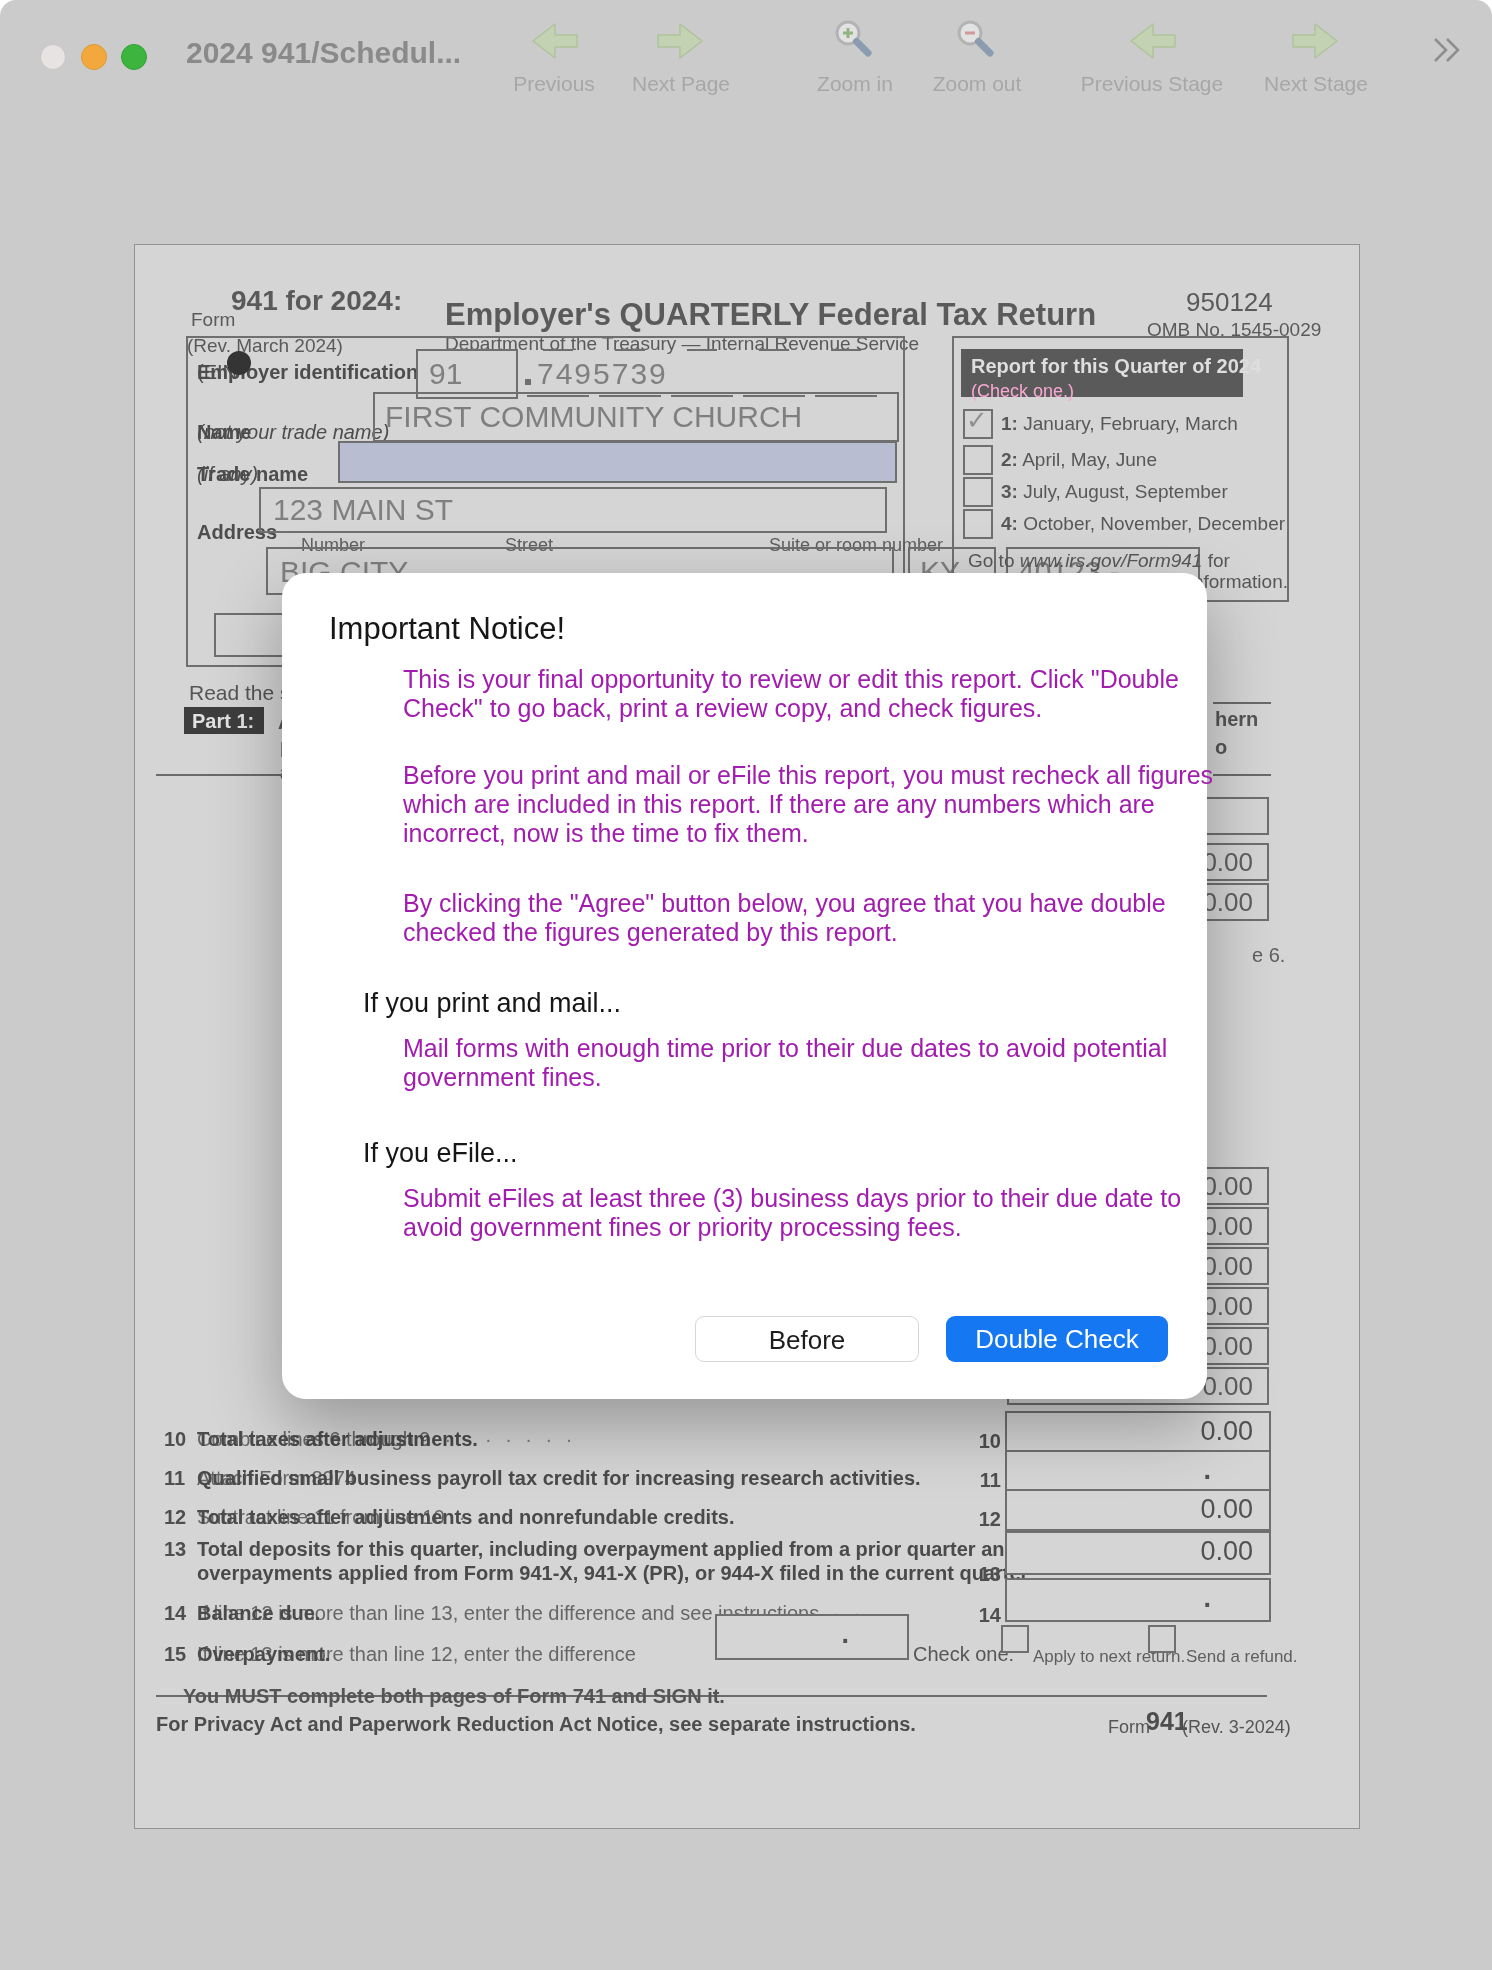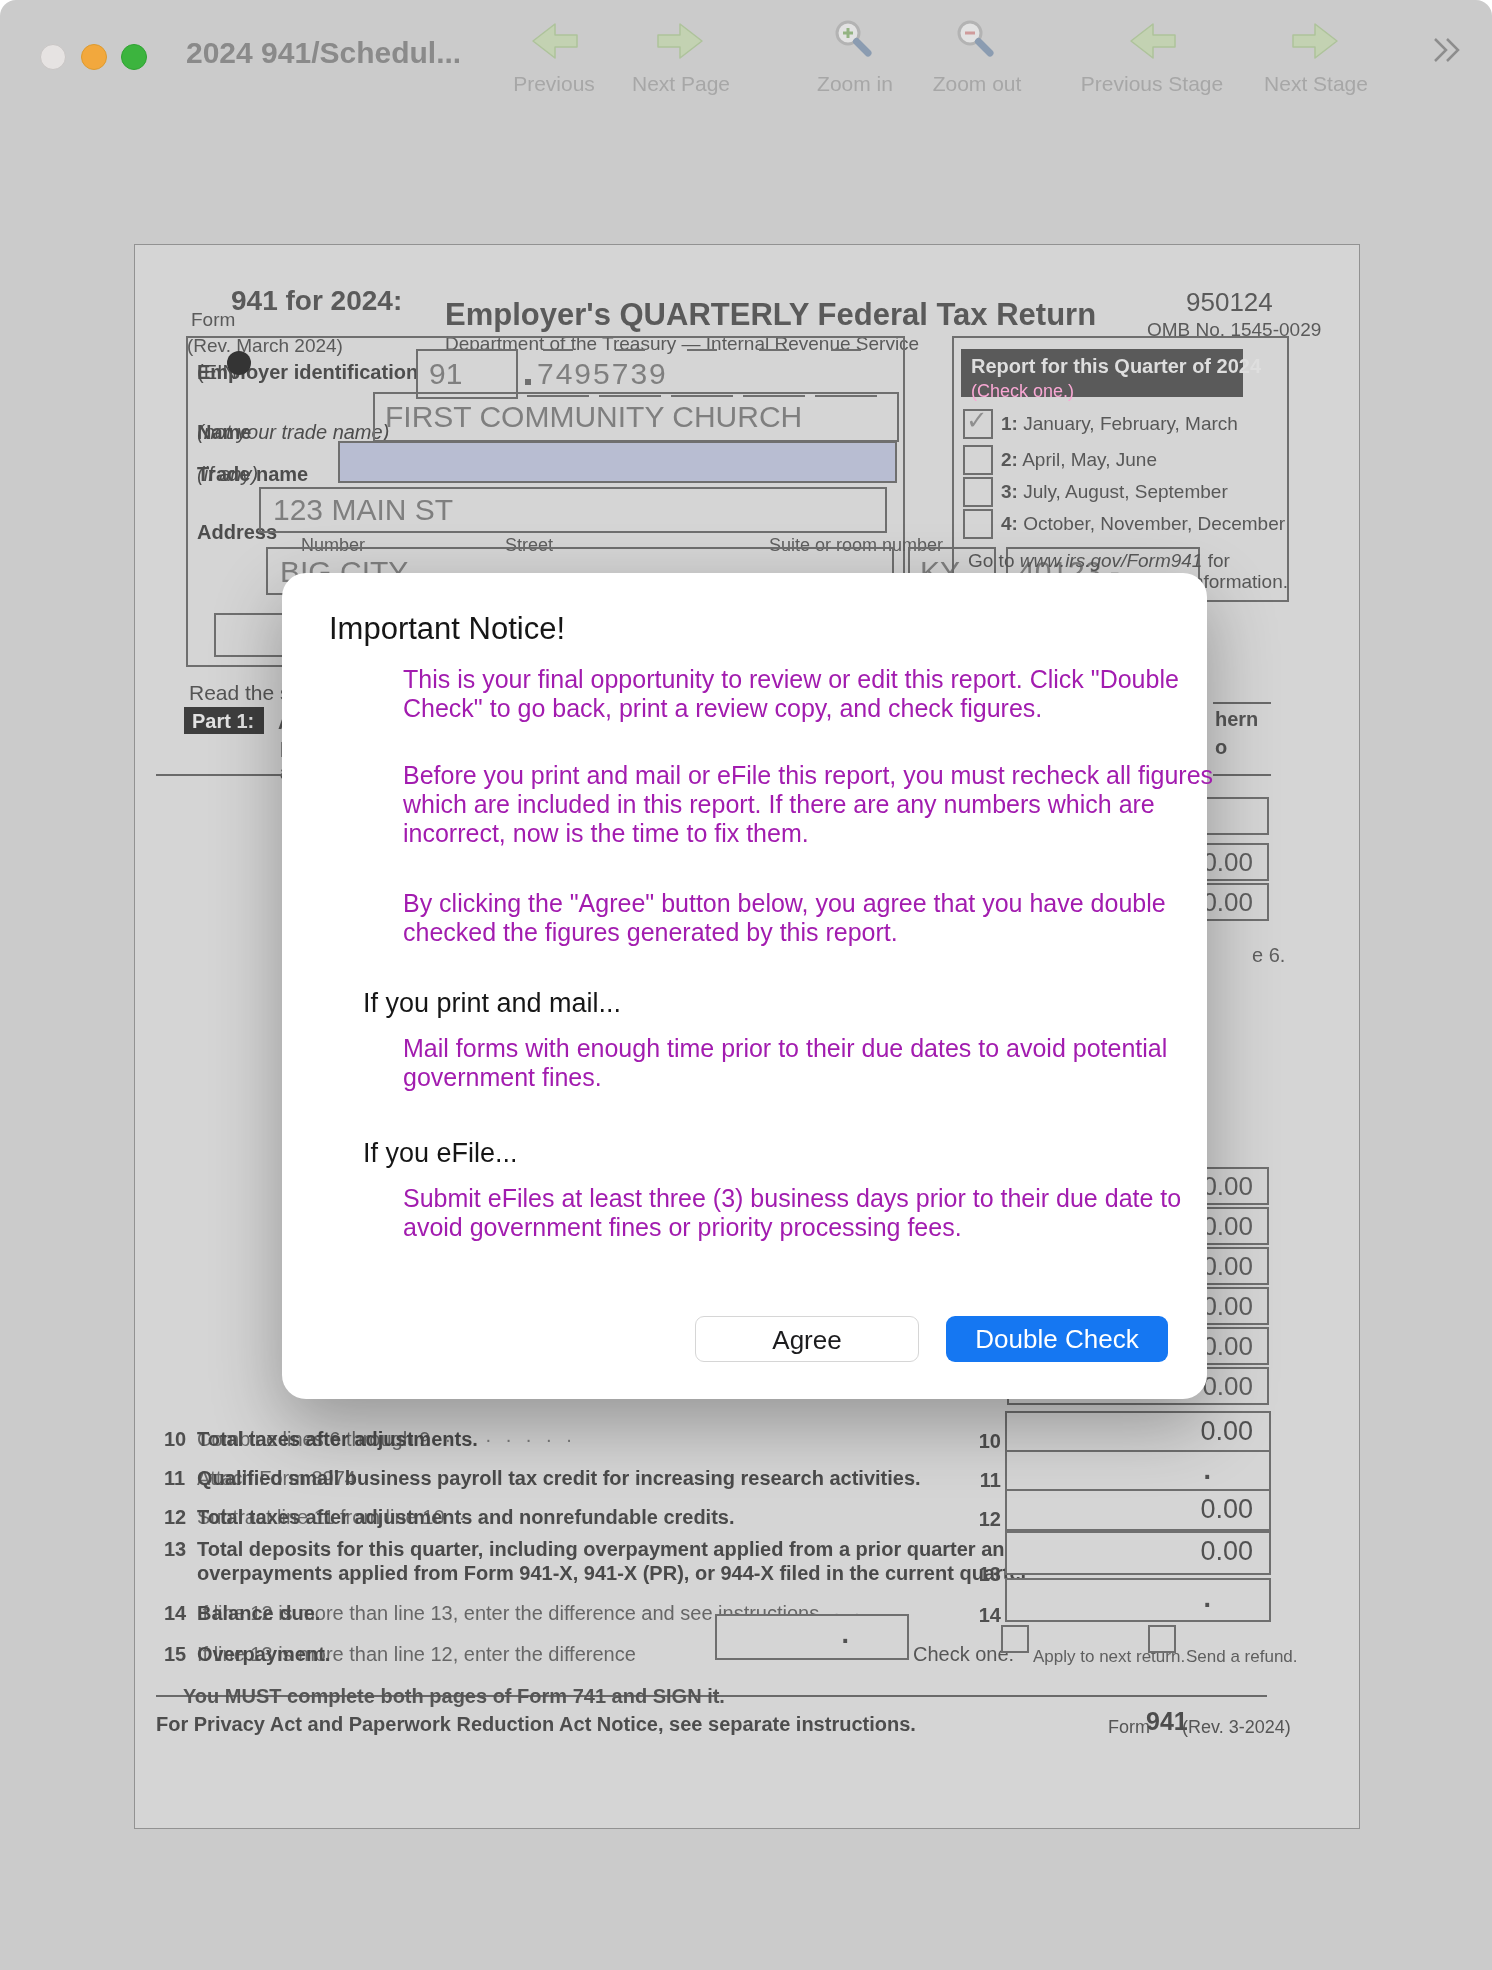--- a/index.html
+++ b/index.html
@@ -365,17 +365,17 @@
     <span class="m-line" style="top:345px;">checked the figures generated by this report.</span>
 
     <span class="m-sub" style="top:415px;">If you print and mail...</span>
     <span class="m-line" style="top:461px;">Mail forms with enough time prior to their due dates to avoid potential</span>
     <span class="m-line" style="top:490px;">government fines.</span>
 
     <span class="m-sub" style="top:565px;text-align:center;">If you eFile...</span>
     <span class="m-line" style="top:611px;">Submit eFiles at least three (3) business days prior to their due date to</span>
     <span class="m-line" style="top:640px;">avoid government fines or priority processing fees.</span>
 
-    <div class="m-btn" id="btn-agree">Agree</div>
+    <div class="m-btn" id="btn-agree">Before</div>
     <div class="m-btn" id="btn-double">Double Check</div>
   </div>
 
 </div>
 
 </body></html>

